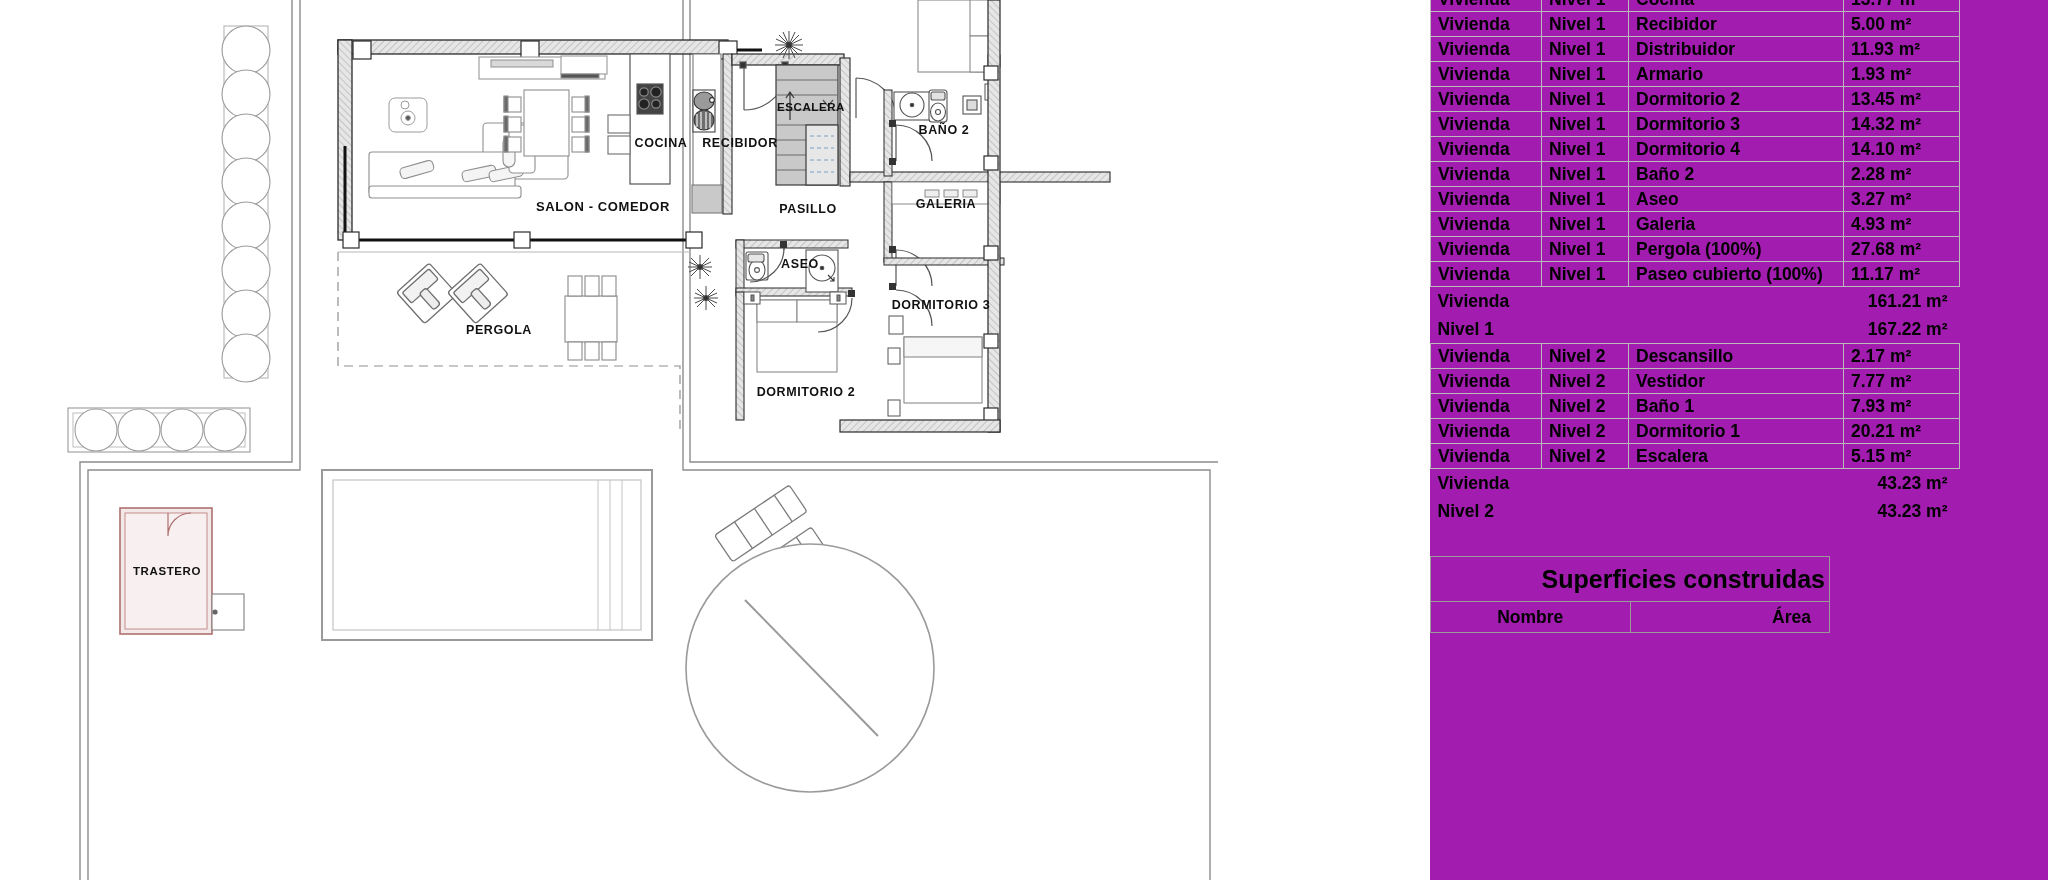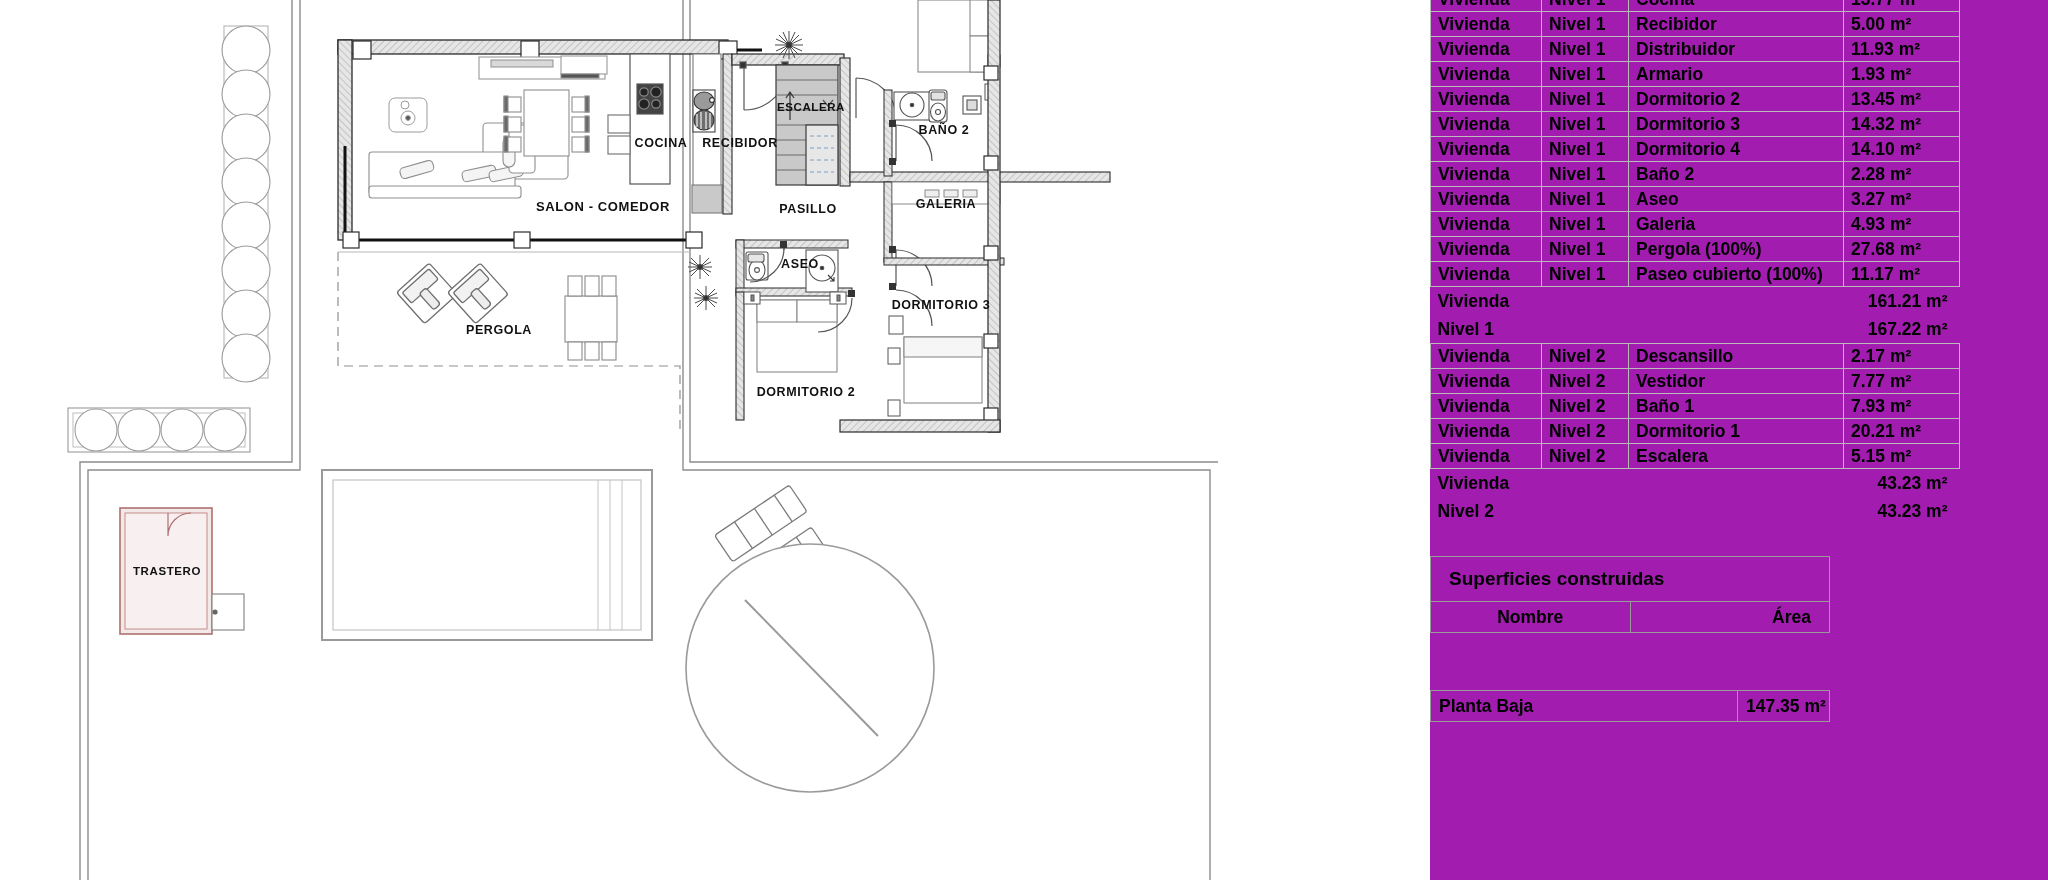--- a/index.html
+++ b/index.html
@@ -68,21 +68,21 @@
     font-family:"Liberation Sans", sans-serif;
     font-size:17.5px;font-weight:bold;color:#000;
   }
   table.built td{
     border:1px solid #9a9a9a;
     padding:4px 8px;
     height:22px;line-height:20px;
     white-space:nowrap;
   }
   table.built td.title{
-    text-align:left;font-size:19px;padding:8px 18px;height:28px;
+    text-align:right;font-size:25px;padding:8px 4px;height:28px;
   }
   table.built td.hd{text-align:center;margin-top:32px;}
   table.built td.nm{width:290px;}
   table.built td.ar{width:auto;text-align:right;padding-right:18px;}
 </style>
 </head>
 <body>
 
 <div id="root">
 
@@ -600,25 +600,15 @@
             <td class="title" colspan="2">Superficies construidas</td>
           </tr>
           <tr>
             <td class="hd nm">Nombre</td>
             <td class="hd ar">Área</td>
           </tr>
         </tbody>
       </table>
     </div>
 
-    <div style="position:absolute;left:0px;top:690px;width:420px;">
-      <table class="built">
-        <tbody id="built-body">
-            <tr>
-              <td class="nm">Planta Baja</td>
-              <td class="ar">147.35 m²</td>
-            </tr>
-          </tbody>
-      </table>
-    </div>
 
   </div>
 </div>
 
 </body></html>

